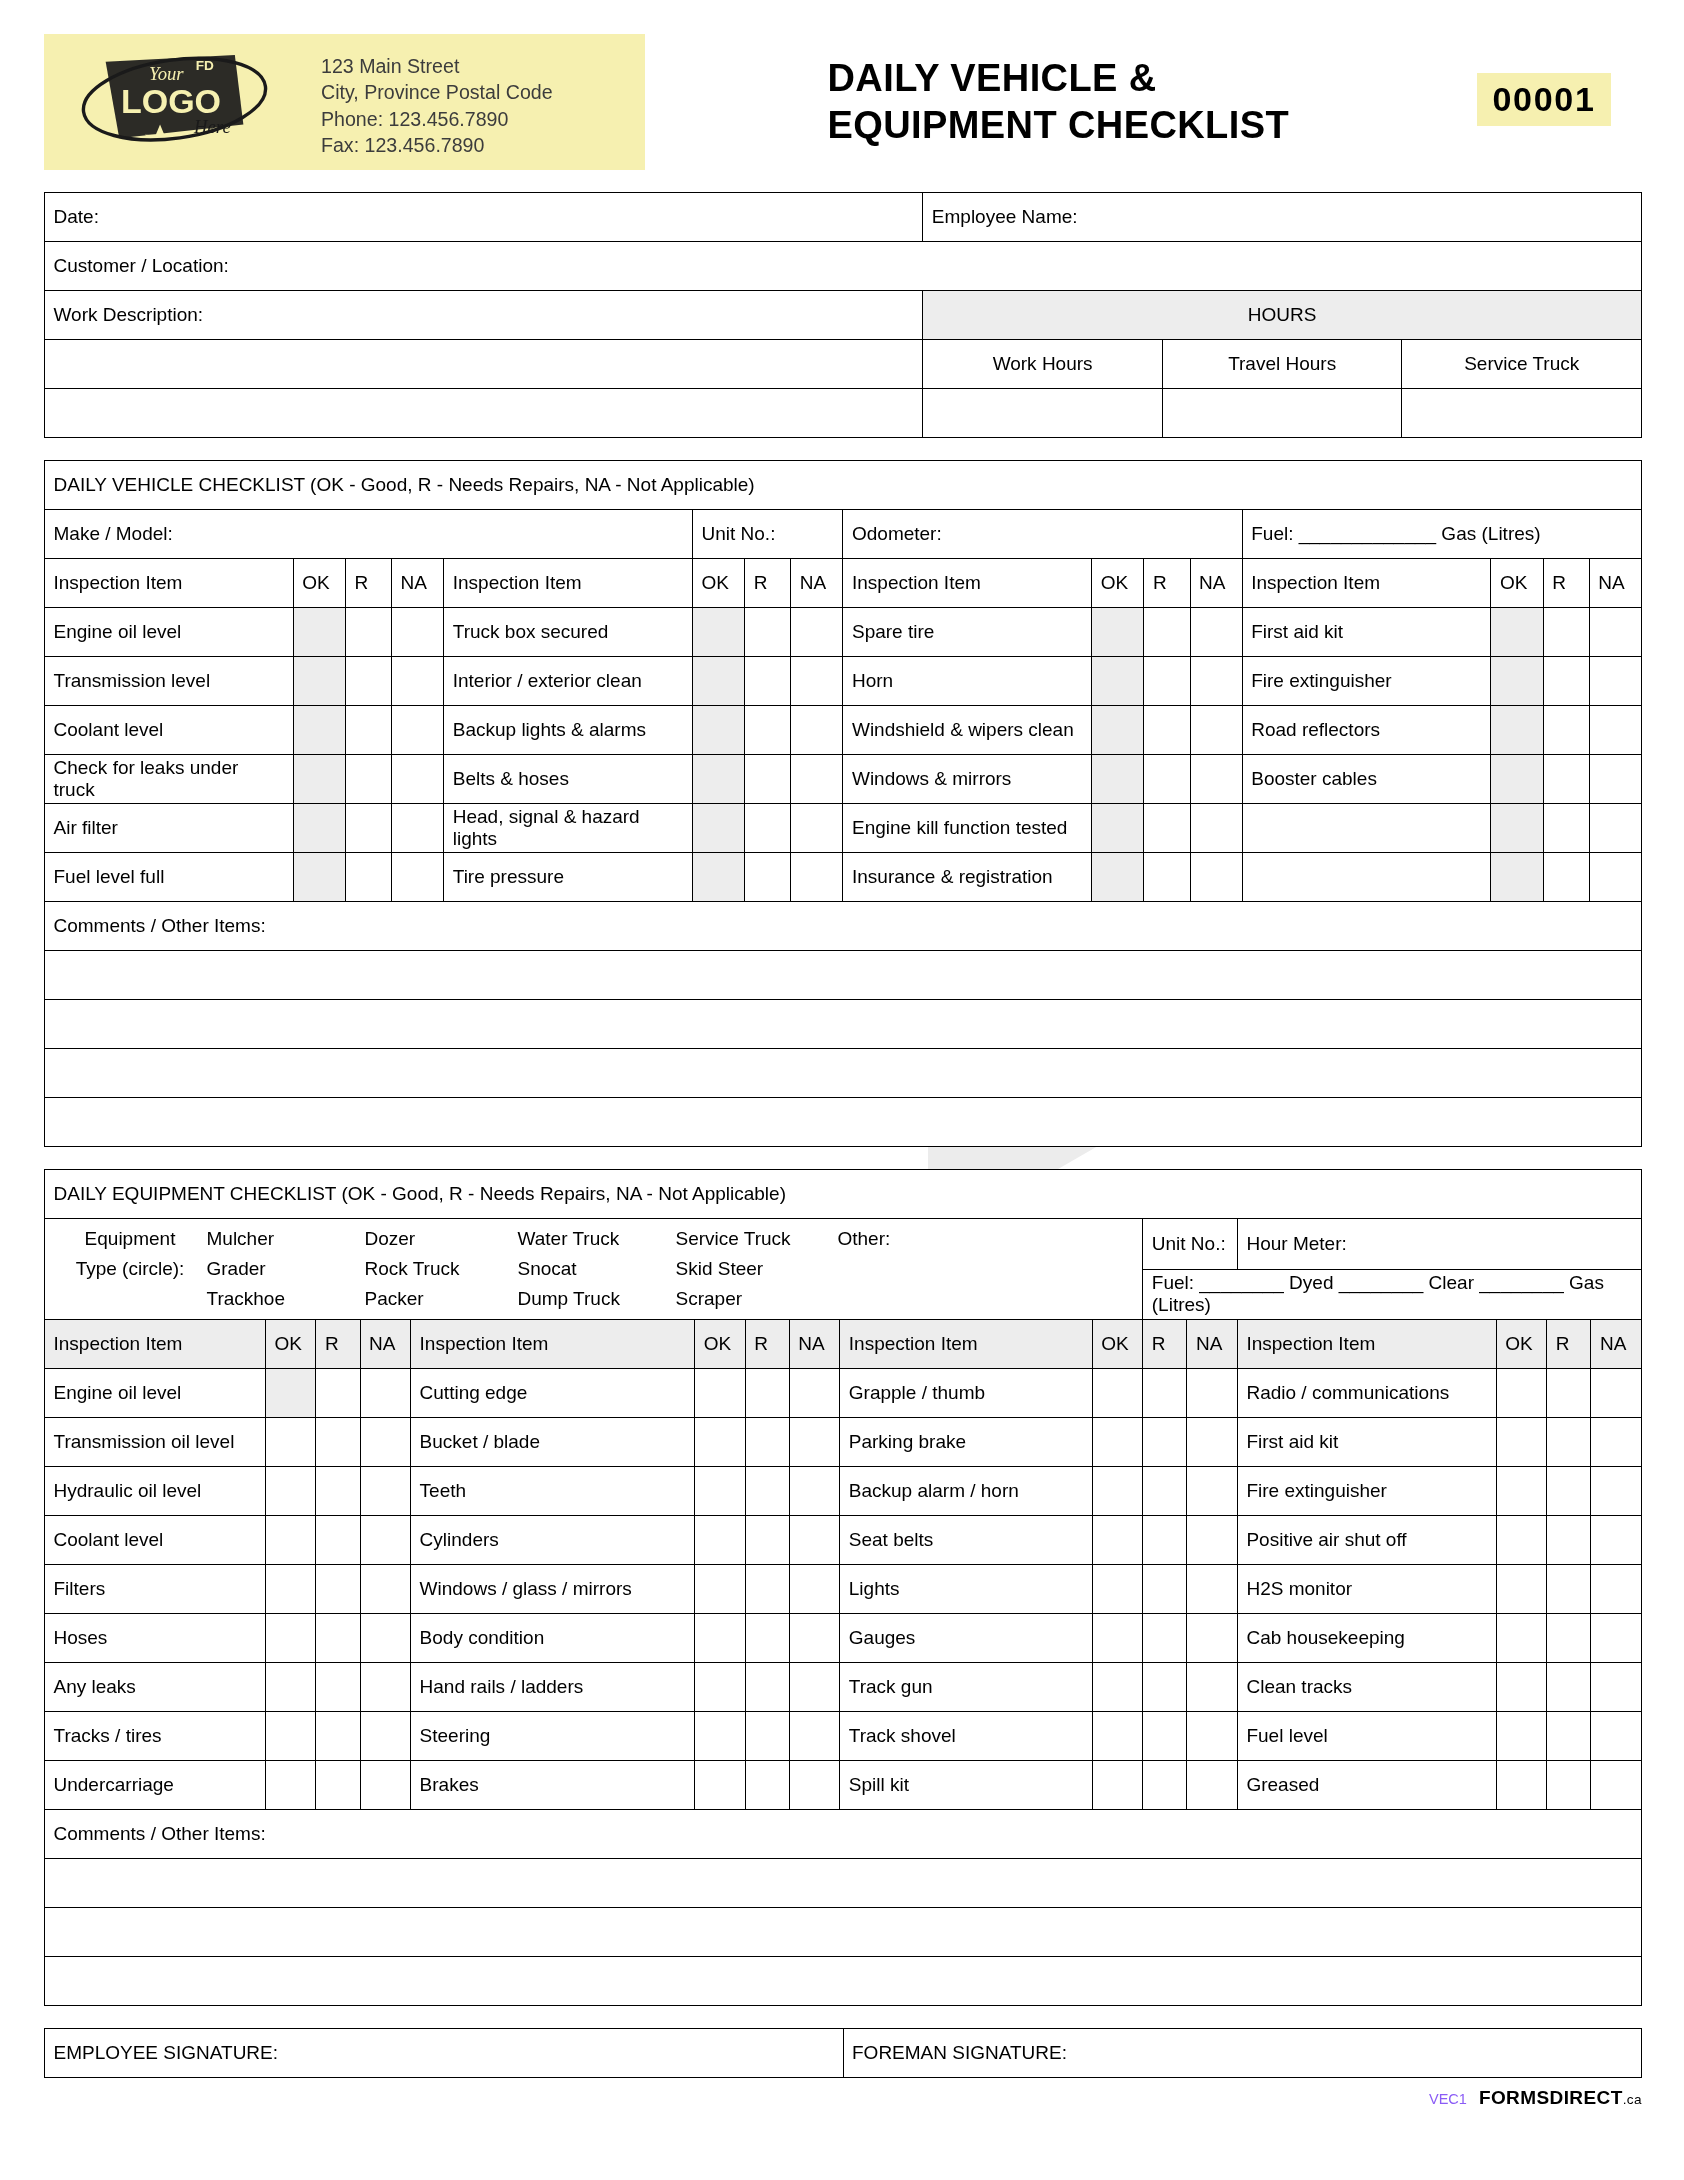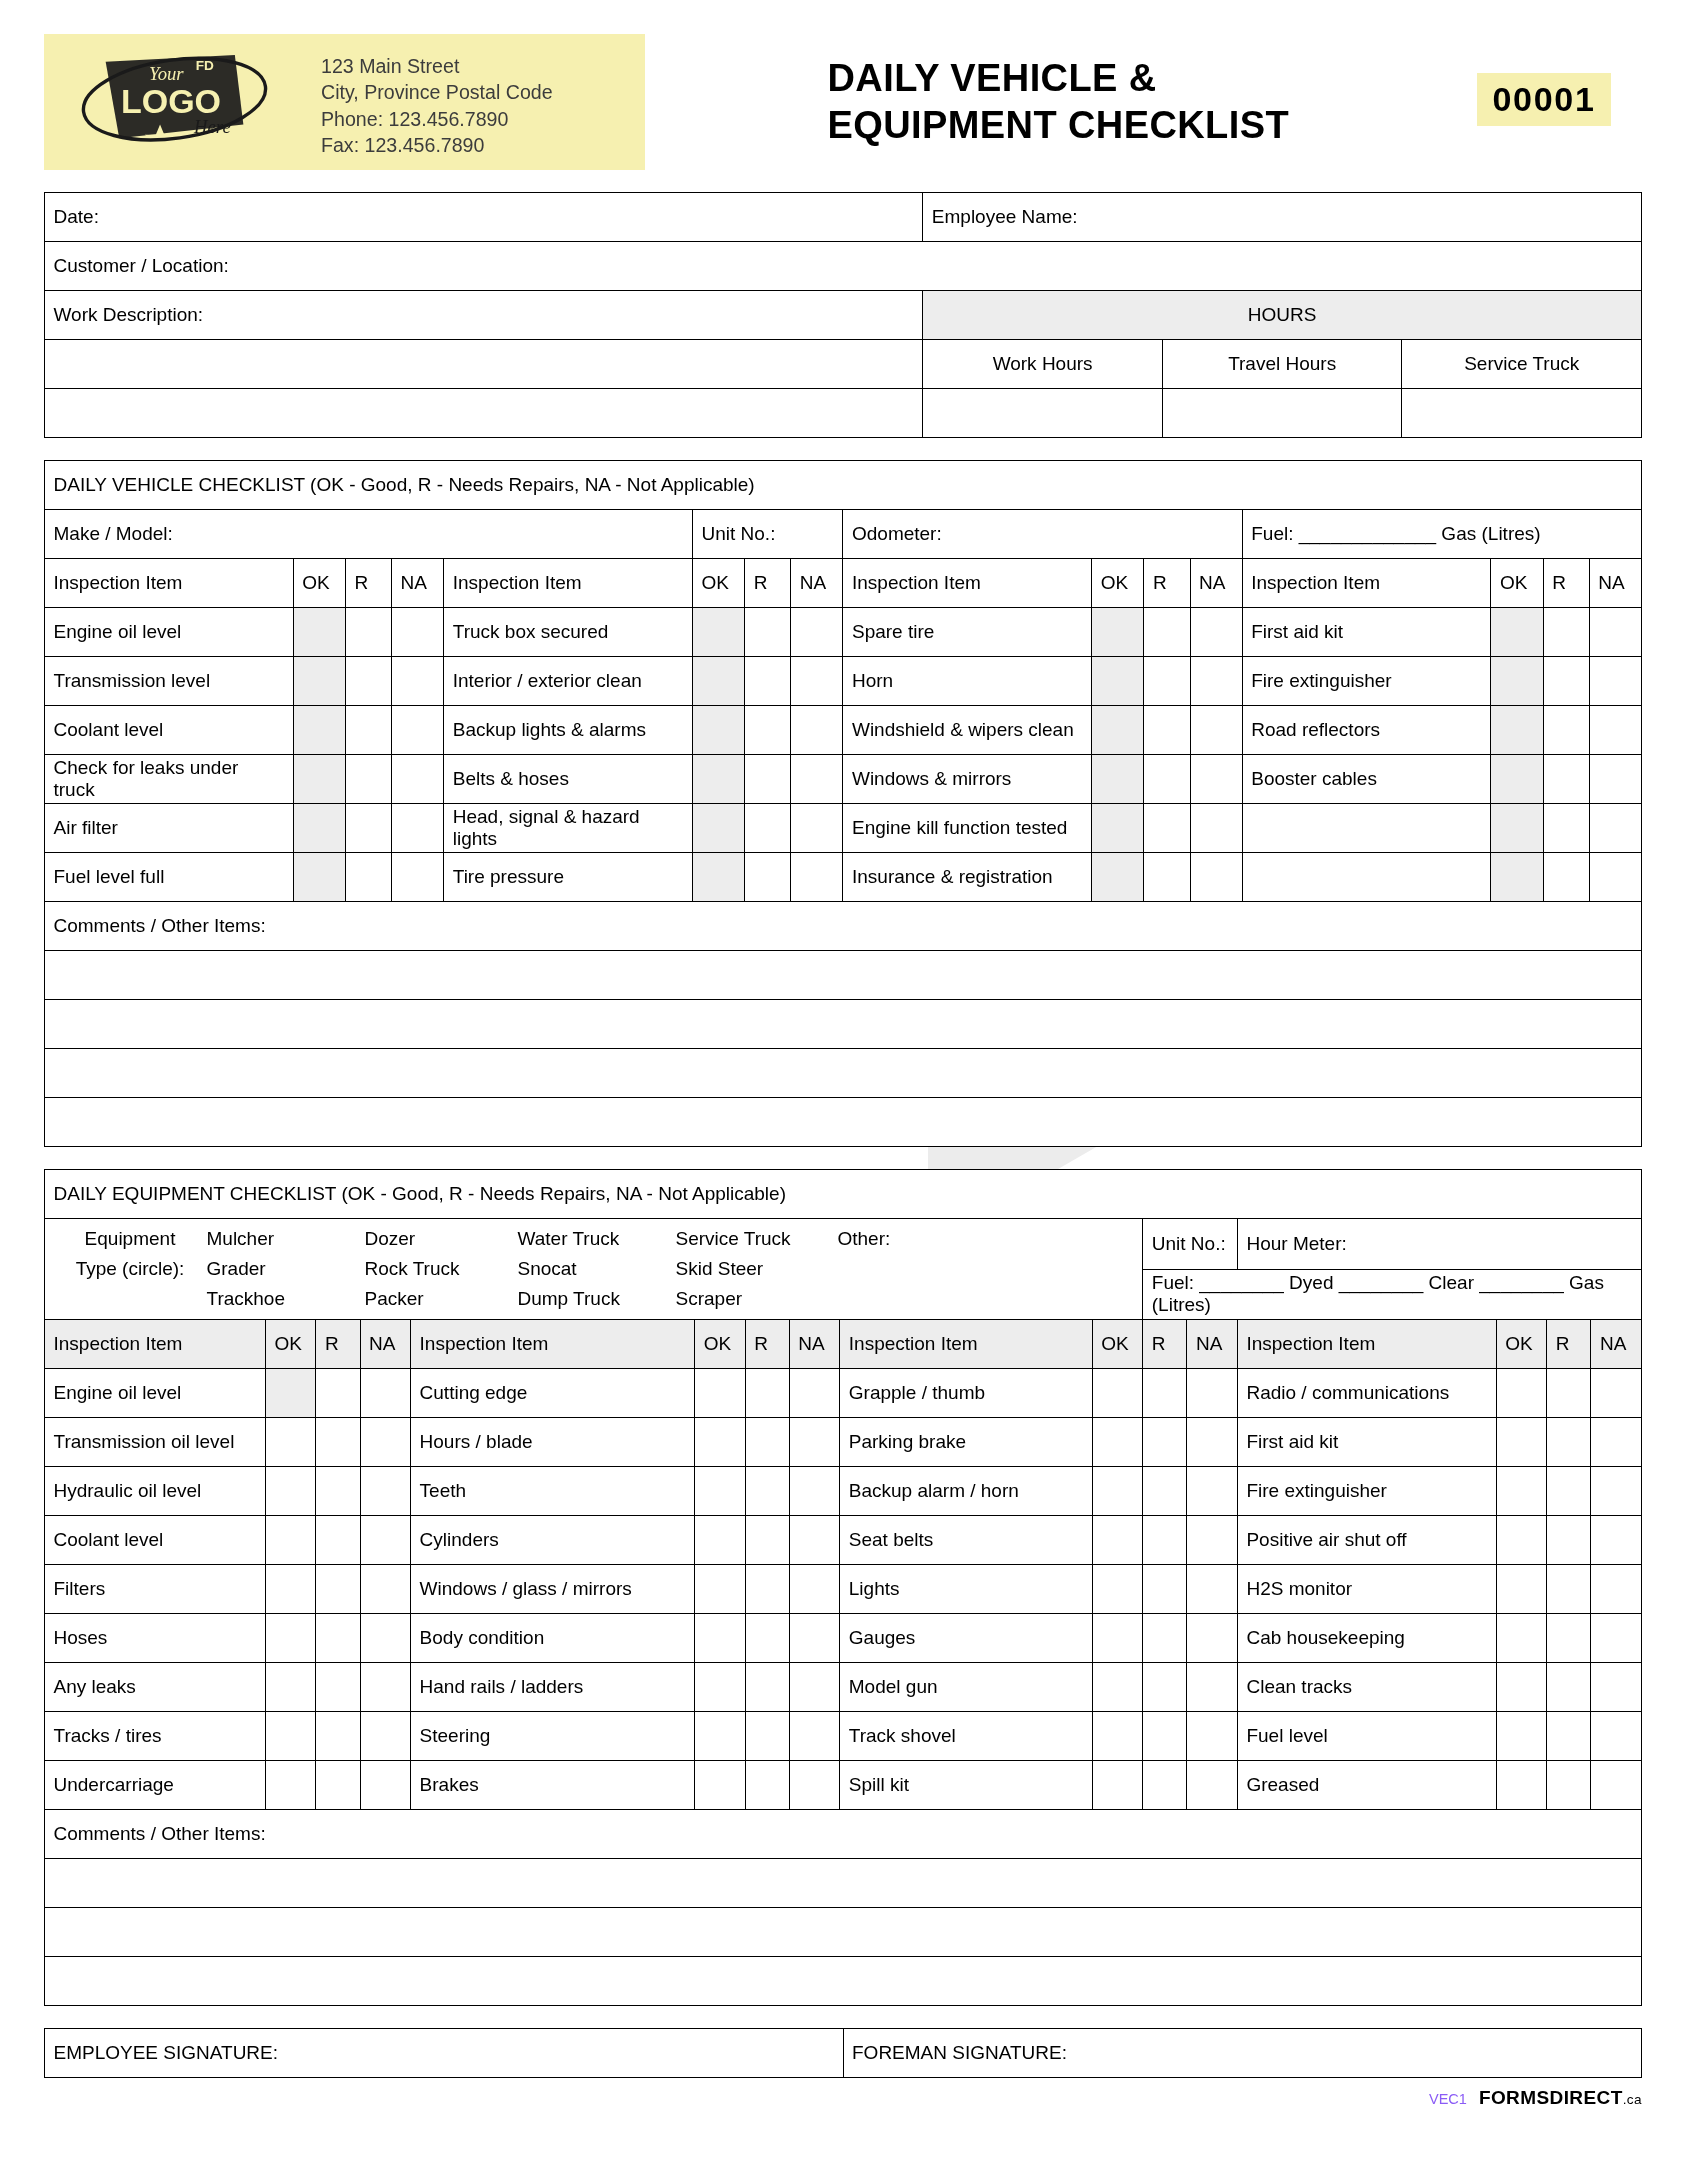--- a/index.html
+++ b/index.html
@@ -531,21 +531,21 @@
           <td class="lbl">Radio / communications</td>
           <td class="mark"></td>
           <td class="mark"></td>
           <td class="mark"></td>
         </tr>
         <tr>
           <td class="lbl">Transmission oil level</td>
           <td class="mark"></td>
           <td class="mark"></td>
           <td class="mark"></td>
-          <td class="lbl">Hours / blade</td>
+          <td class="lbl">Bucket / blade</td>
           <td class="mark"></td>
           <td class="mark"></td>
           <td class="mark"></td>
           <td class="lbl">Parking brake</td>
           <td class="mark"></td>
           <td class="mark"></td>
           <td class="mark"></td>
           <td class="lbl">First aid kit</td>
           <td class="mark"></td>
           <td class="mark"></td>
@@ -625,21 +625,21 @@
         </tr>
         <tr>
           <td class="lbl">Any leaks</td>
           <td class="mark"></td>
           <td class="mark"></td>
           <td class="mark"></td>
           <td class="lbl">Hand rails / ladders</td>
           <td class="mark"></td>
           <td class="mark"></td>
           <td class="mark"></td>
-          <td class="lbl">Model gun</td>
+          <td class="lbl">Track gun</td>
           <td class="mark"></td>
           <td class="mark"></td>
           <td class="mark"></td>
           <td class="lbl">Clean tracks</td>
           <td class="mark"></td>
           <td class="mark"></td>
           <td class="mark"></td>
         </tr>
         <tr>
           <td class="lbl">Tracks / tires</td>

